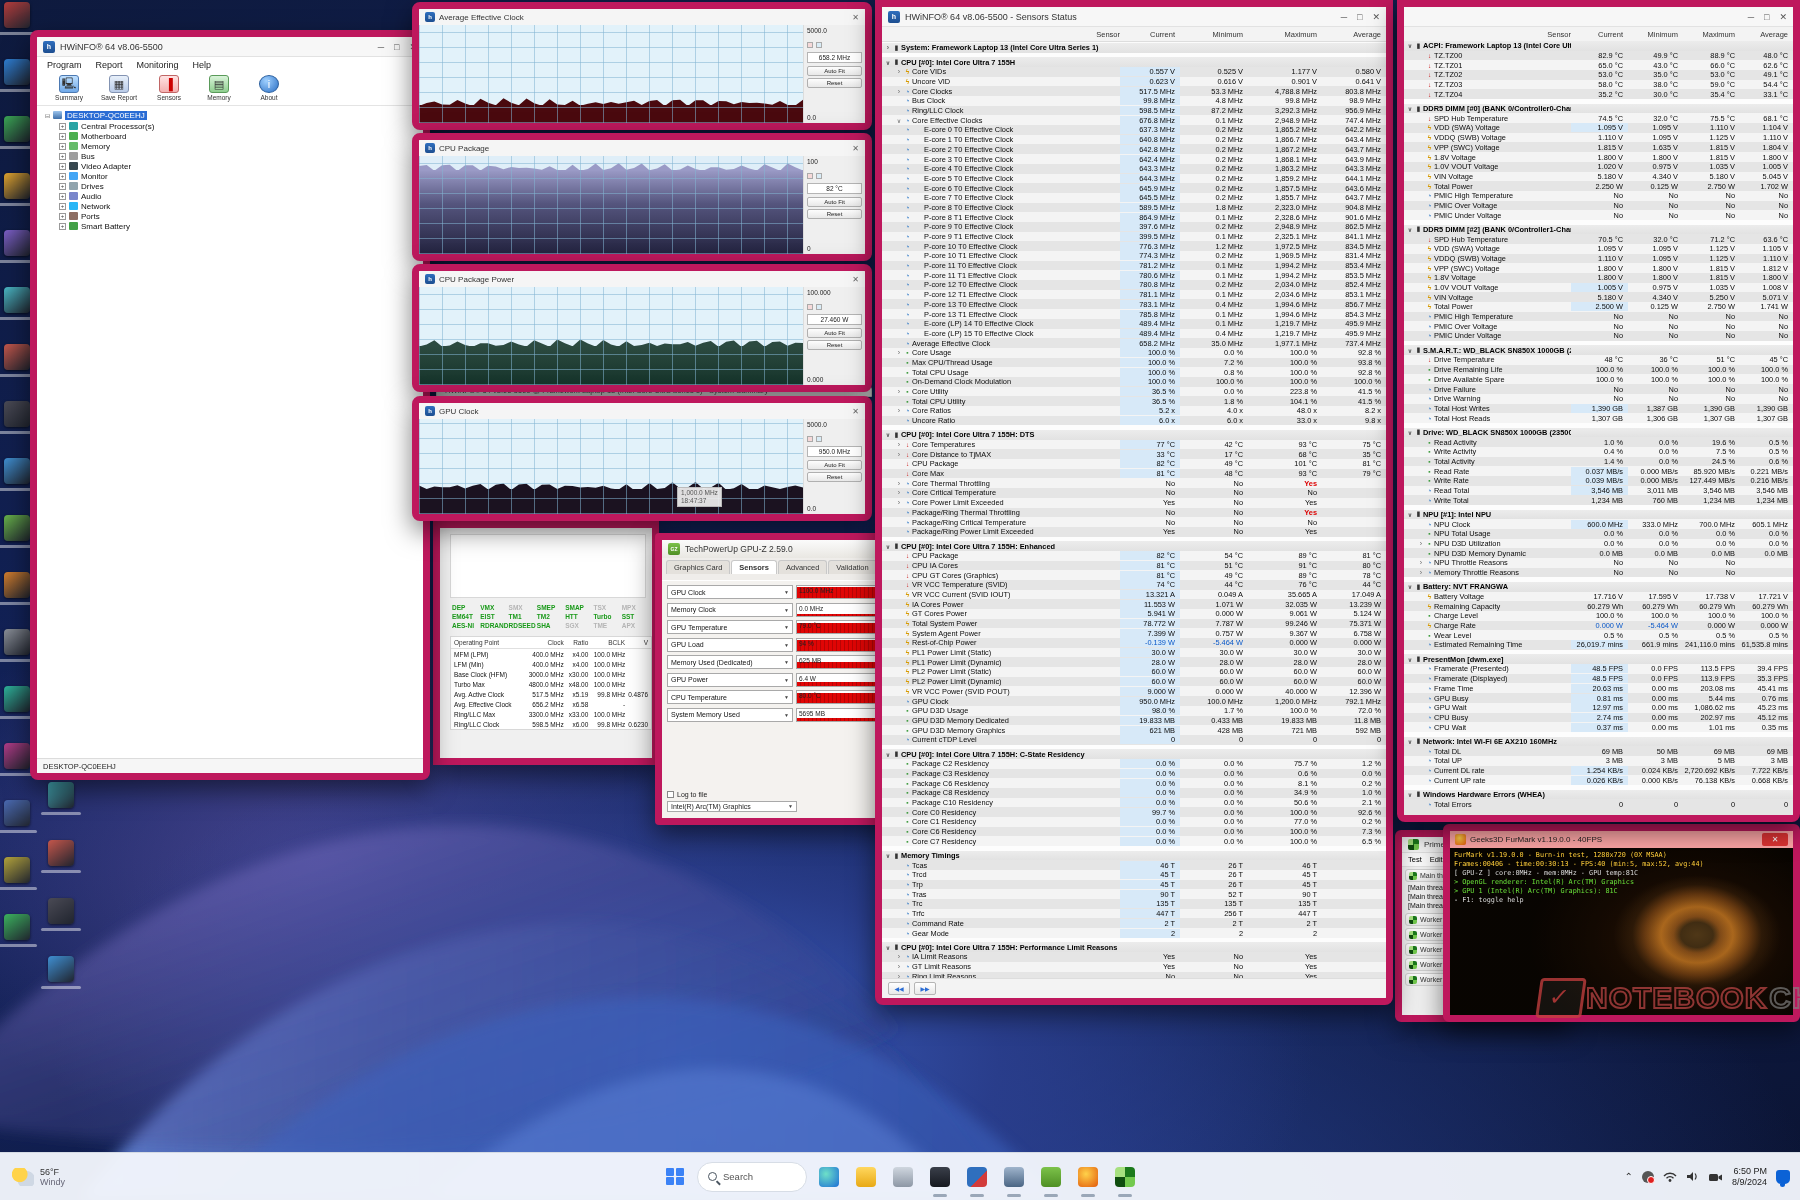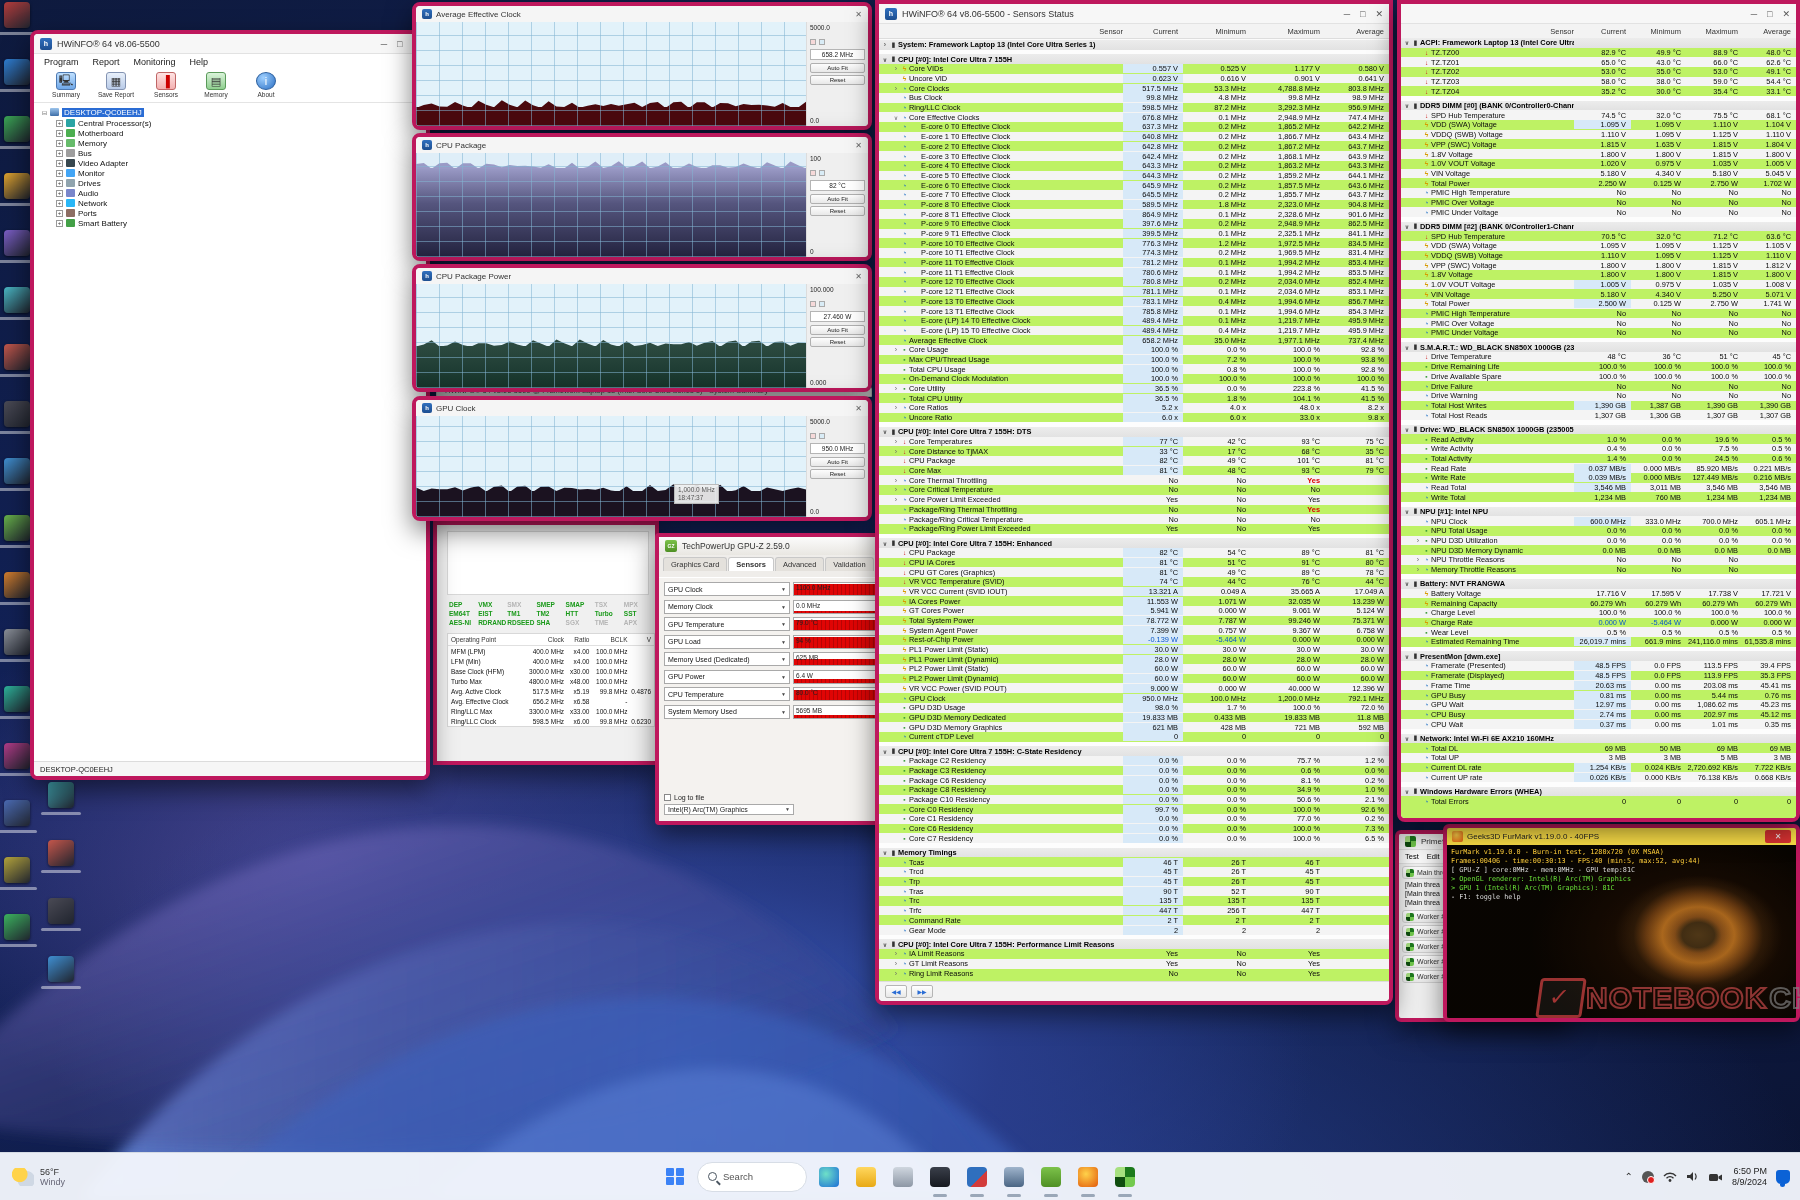--- a/index.html
+++ b/index.html
@@ -6,21 +6,21 @@
 html,body{width:1800px;height:1200px;overflow:hidden;font-family:"Liberation Sans","DejaVu Sans",sans-serif;background:#0c1631}
 #desk{position:relative;width:1800px;height:1200px;overflow:hidden}
 
 .wall{position:absolute;inset:0;background:
  radial-gradient(900px 500px at 38% 88%, #3b5fc0 0%, rgba(43,63,143,.85) 35%, rgba(20,30,80,0) 70%),
  radial-gradient(700px 420px at 18% 72%, rgba(123,104,200,.5) 0%, rgba(30,40,100,0) 65%),
  radial-gradient(1200px 700px at 55% 105%, #27408f 0%, rgba(18,28,75,0) 70%),
  linear-gradient(160deg,#0e1a3e 0%,#13235c 45%,#0b1433 100%)}
 .wall svg{position:absolute;inset:0}
 
-.win{position:absolute;background:#f0f0f0;border:4px solid #be185d;border-radius:8px;box-shadow:0 10px 26px rgba(0,0,0,.5);overflow:hidden}
+.win{position:absolute;background:#f0f0f0;border:7px solid #be185d;border-radius:8px;box-shadow:0 10px 26px rgba(0,0,0,.5);overflow:hidden}
 .tb{display:flex;align-items:center;gap:5px;height:20px;padding:0 6px;background:#f7f7f7;border-bottom:1px solid #e2e2e2;font-size:9px;color:#333}
 .tb .wbtns{margin-left:auto;display:flex;gap:10px;color:#555;font-size:9px}
 .appic{width:12px;height:12px;border-radius:2px;background:linear-gradient(#2f6fbe,#1d4e90);color:#fff;font-size:7px;display:flex;align-items:center;justify-content:center;font-weight:bold}
 
 #mainwin{left:30px;top:30px;width:400px;height:750px;background:#fff}
 #mainwin .menu{display:flex;gap:14px;padding:3px 10px;font-size:9px;color:#222;background:#fff}
 #mainwin .tools{display:flex;gap:10px;padding:2px 12px 4px;background:#fff;border-bottom:1px solid #e4e4e4}
 .tool{display:flex;flex-direction:column;align-items:center;gap:1px;font-size:6.5px;color:#333;width:40px}
 .tico{width:20px;height:18px;border-radius:3px;display:flex;align-items:center;justify-content:center;font-size:11px}
 .t-sum{background:linear-gradient(#bfe0ff,#6fa8e8);border:1px solid #4c79b2}
@@ -83,21 +83,21 @@
 .zcheck b{width:7px;height:7px;border:1px solid #888;background:#fff;display:block}
 .zcombo{width:130px;border:1px solid #a9a9a9;background:#fff;padding:1px 3px;display:flex}
 .zcombo i{margin-left:auto;font-size:5px;color:#444}
 .zbtn{position:absolute;right:10px;width:40px;border:1px solid #9a9a9a;background:linear-gradient(#fdfdfd,#e5e5e5);text-align:center;font-size:7px;padding:1px 0;border-radius:2px}
 
 .sens{background:#fbfbfb}
 #midsens{left:875px;top:0;width:518px;height:1005px;border-radius:0 0 8px 8px}
 #rightsens{left:1397px;top:0;width:403px;height:822px;border-radius:0 0 8px 8px}
 .shead{display:flex;height:15px;align-items:center;background:#f3f3f3;border-bottom:1px solid #ddd;font-size:7.5px;color:#333;padding-left:20px}
 .shead .hn{flex:1;text-align:right}
-.rows{position:absolute;left:0;right:0;bottom:20px;top:36px;overflow:hidden;background:#bef264}
+.rows{position:absolute;left:0;right:0;bottom:20px;top:36px;overflow:hidden;background:#e5e5e5}
 #rightsens .rows{bottom:0;top:34px}
 .r{display:flex;align-items:center;height:9.7px;font-size:7.4px;color:#0a0a0a;padding-left:13px}
 .r:nth-child(odd){background:#f4f4f4}
 .r.gap{height:4.6px;background:#fdfdfd}
 .r.g{background:linear-gradient(#ececec,#e2e2e2);font-weight:bold;padding-left:2px;color:#000}
 .r.l2 .nm{padding-left:12px}
 .ch{width:8px;font-size:6px;color:#666;text-align:center;flex:0 0 auto}
 .x>.ch::before{content:"∨"}
 .o>.ch::before{content:"›";font-size:7px}
 .ic{width:9px;font-size:6.5px;text-align:center;flex:0 0 auto}
@@ -116,21 +116,21 @@
 .sfoot{position:absolute;bottom:0;left:0;right:0;height:20px;background:#f3f3f3;border-top:1px solid #ddd;display:flex;align-items:center;gap:4px;padding:0 6px}
 .navb{width:22px;height:13px;border:1px solid #b5b5b5;background:linear-gradient(#fff,#e8e8e8);border-radius:2px;font-size:6px;color:#2a6cd4;text-align:center;line-height:12px}
 
 #prime{left:1395px;top:830px;width:175px;height:192px;background:#f0f0f0;border-radius:6px}
 #prime .pmenu{display:flex;gap:8px;font-size:7.5px;padding:2px 6px;background:#fafafa;border-bottom:1px solid #e0e0e0}
 .pico{width:11px;height:11px;background:conic-gradient(#1c7a1c 25%,#73c94e 0 50%,#0f4d0f 0 75%,#a6e07f 0);border-radius:2px}
 .mdib{display:flex;align-items:center;gap:3px;height:13px;background:linear-gradient(#fdfdfd,#e9e9e9);border:1px solid #cfcfcf;border-radius:3px;margin:2px 3px;padding:0 3px;font-size:7px;color:#333;overflow:hidden;white-space:nowrap}
 #prime .mline{font-size:7px;color:#111;padding:0 6px;height:9px;white-space:nowrap;overflow:hidden}
 
 #furmark{left:1443px;top:824px;width:357px;height:198px;background:#2a2a2a;border-radius:6px}
-#furmark .ftb{height:17px;display:flex;align-items:center;gap:4px;background:#fde047;font-size:8px;color:#222;padding:0 5px}
+#furmark .ftb{height:17px;display:flex;align-items:center;gap:4px;background:#fca5a5;font-size:8px;color:#222;padding:0 5px}
 .fico{width:11px;height:11px;border-radius:2px;background:radial-gradient(circle at 40% 35%,#ffd24a,#e2590b)}
 .fclose{margin-left:auto;width:26px;height:13px;background:#d33;color:#fff;font-size:8px;text-align:center;line-height:13px;border-radius:2px}
 .fview{position:absolute;top:17px;left:0;right:0;bottom:0;background:
  radial-gradient(90px 70px at 72% 52%, #140a04 0 18%, #7a3c0e 26%, #d77a1c 40%, #8a4510 58%, #3a1c06 72%, rgba(20,10,4,0) 85%),
  radial-gradient(160px 110px at 70% 55%, #5a2c0a 0%, #2a1404 60%, #120a03 100%),
  repeating-conic-gradient(from 15deg at 30% 110%, #c4641a 0 6deg, #8a4510 6deg 12deg);
  background-color:#120a03;overflow:hidden}
 .fview::after{content:"";position:absolute;inset:0;background:radial-gradient(120px 85px at 72% 52%, rgba(255,190,80,.25), rgba(0,0,0,.55) 70%)}
 .fosd{position:absolute;left:4px;top:3px;z-index:2;font-size:6.8px;line-height:9px;font-family:"DejaVu Sans Mono","Liberation Mono",monospace;white-space:nowrap}
 .fosd .y{color:#ffce3a}.fosd .w{color:#d8d8d8}.fosd .gn{color:#6ae23a}

